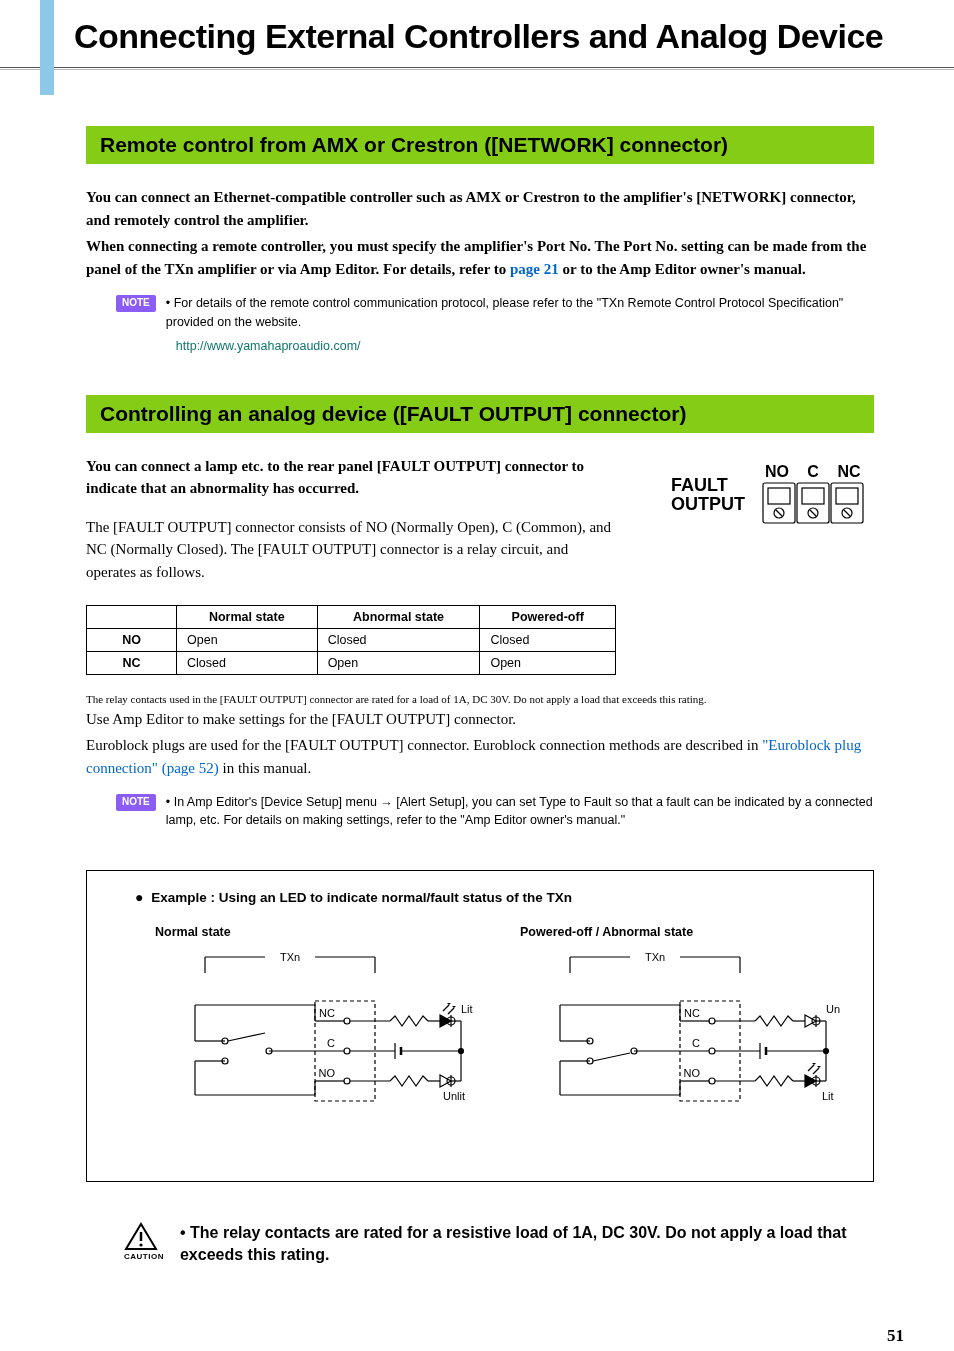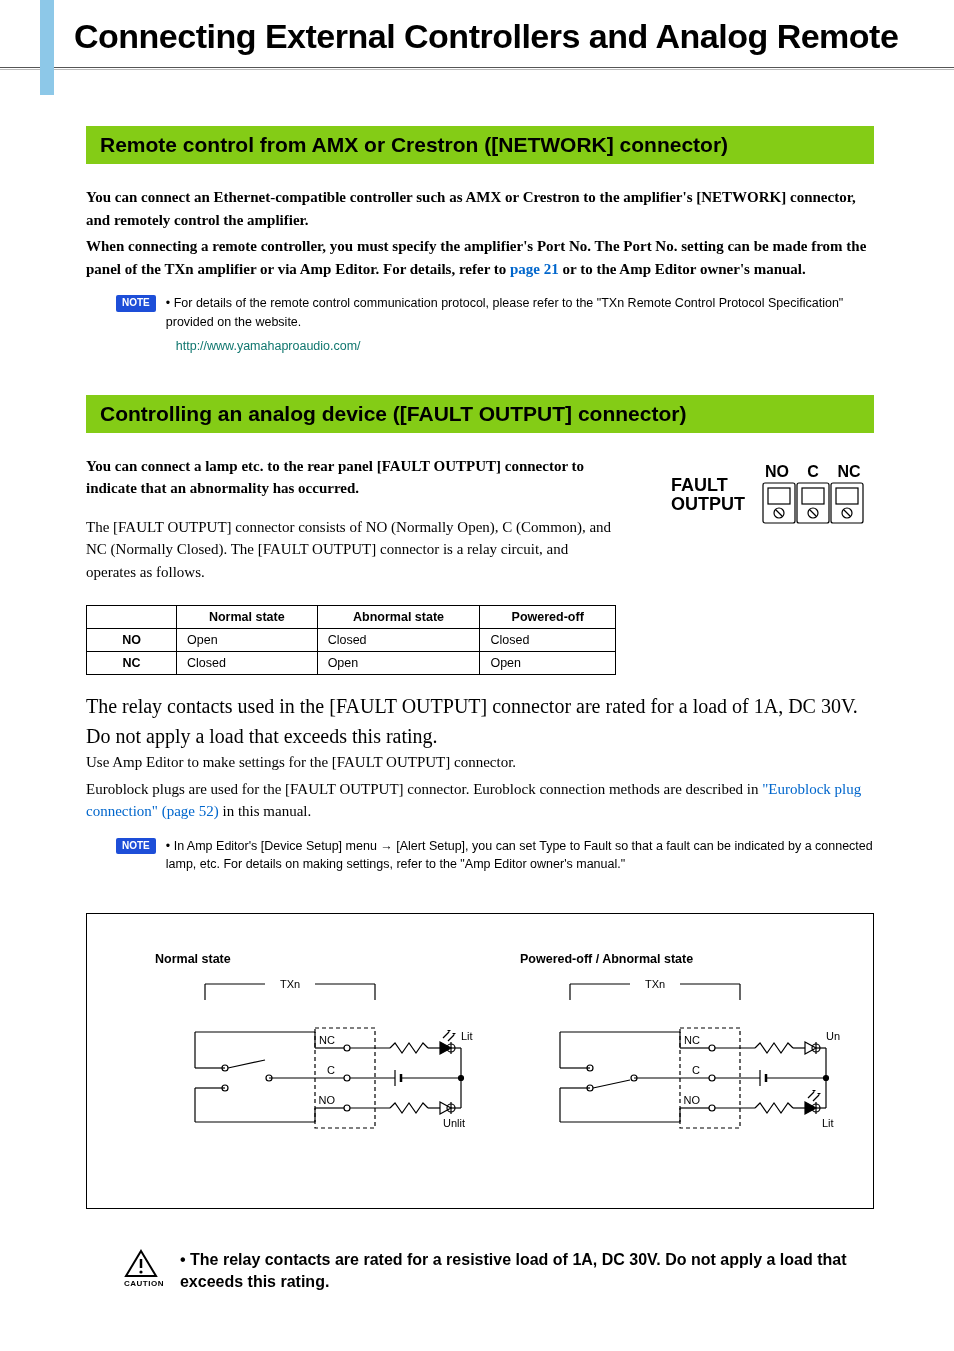--- a/index.html
+++ b/index.html
@@ -36,42 +36,42 @@
     font-size: 21px;
     padding: 7px 14px;
     margin-top: 56px;
     margin-bottom: 22px;
   }
   .section-heading.second { margin-top: 40px; }
   .para { font-size: 15px; line-height: 1.5; margin-bottom: 4px; }
   .bold { font-weight: bold; }
   .link { color: #0066cc; }
   .note-row { display: flex; align-items: flex-start; gap: 10px; margin-top: 14px; margin-left: 30px; font-family: Arial, Helvetica, sans-serif; font-size: 12.5px; line-height: 1.45; }
-  .note-badge { background: #1d4ed8; color: #fff; font-weight: bold; font-size: 10px; padding: 1px 6px; border-radius: 2px; flex-shrink:0; margin-top:1px;}
+  .note-badge { background: #8b5cf6; color: #fff; font-weight: bold; font-size: 10px; padding: 1px 6px; border-radius: 2px; flex-shrink:0; margin-top:1px;}
   .note-body { flex:1; }
   .note-link { color:#0f766e; display:block; margin-top:6px; margin-left:10px;}
   .sec2-wrap { display:flex; gap:36px; align-items:flex-start; }
   .sec2-left { flex:1; }
   .sec2-right { width: 220px; display:flex; align-items:center; justify-content:center; gap:16px; margin-top:8px;}
   .fault-label { font-family: Arial, Helvetica, sans-serif; font-weight:900; font-size:18px; text-align:left; line-height:1.05;margin-left:8px;}
   table.state-tbl {
     border-collapse: collapse;
     width: 530px;
     margin-top: 18px;
     font-family: Arial, Helvetica, sans-serif;
     font-size: 12.5px;
   }
   table.state-tbl th, table.state-tbl td {
     border: 1px solid #000;
     padding: 4px 10px;
     text-align: left;
   }
   table.state-tbl th { font-weight: bold; text-align: center; }
   table.state-tbl td.rowhead { font-weight: bold; text-align:center; width:90px;}
-  .after-table { font-size: 20px; line-height:1.5; margin-top:16px; }
+  .after-table { font-size: 11px; line-height:1.5; margin-top:16px; }
   .diagram-box {
     border: 1px solid #000;
     margin-top: 40px;
     padding: 18px 28px 56px 48px;
     position: relative;
   }
   .diagram-title { font-family: Arial, Helvetica, sans-serif; font-weight:bold; font-size:13.5px; }
   .diagram-title .bullet { font-size:14px; margin-right:4px;}
   .diag-cols { display:flex; gap:20px; margin-top:20px; }
   .diag-col { flex:1; }
@@ -82,21 +82,21 @@
   .caution-body { font-family: Arial, Helvetica, sans-serif; font-size:16px; font-weight:bold; flex:1; line-height:1.4;}
   .footer { text-align:right; padding: 60px 50px 0 0; font-family:"Times New Roman", serif; }
   .footer .pagenum { font-weight:bold; font-size:17px; margin-left:6px;}
   svg { display:block; }
 </style>
 </head>
 <body>
 
 <div class="page">
   <div class="chapter-bar"></div>
-  <h1 class="chapter-title">Connecting External Controllers and Analog Remote</h1>
+  <h1 class="chapter-title">Connecting External Controllers and Analog Device</h1>
   <hr class="chapter-rule">
   <hr class="chapter-rule2">
 
   <div class="content">
 
     <div class="section-heading">Remote control from AMX or Crestron ([NETWORK] connector)</div>
 
     <p class="para bold">You can connect an Ethernet-compatible controller such as AMX or Crestron to the amplifier's [NETWORK] connector, and remotely control the amplifier.</p>
     <p class="para bold">
       <span>When connecting a remote controller, you must specify the amplifier's Port No. The Port No. setting can be made from the panel of the TXn amplifier or via Amp Editor. For details, refer to </span><span class="link">page 21</span><span> or to the Amp Editor owner's manual.</span>
@@ -176,20 +176,24 @@
 
     <div class="note-row">
       <span class="note-badge">NOTE</span>
       <div class="note-body">
         <span>•</span>
         <span>In Amp Editor's [Device Setup] menu → [Alert Setup], you can set Type to Fault so that a fault can be indicated by a connected lamp, etc. For details on making settings, refer to the "Amp Editor owner's manual."</span>
       </div>
     </div>
 
     <div class="diagram-box">
+      <div class="diagram-title">
+        <span class="bullet">●</span>
+        <span>Example : Using an LED to indicate normal/fault status of the TXn</span>
+      </div>
       <div class="diag-cols">
         <div class="diag-col">
           <div class="diag-state-label">Normal state</div>
           <svg width="340" height="180">
             <g stroke="#000" stroke-width="1.2" fill="none" font-family="Arial" font-size="11">
 
               <line x1="70" y1="12" x2="130" y2="12"></line>
               <text x="155" y="16" fill="#000" stroke="none" text-anchor="middle">TXn</text>
               <line x1="180" y1="12" x2="240" y2="12"></line>
               <line x1="70" y1="12" x2="70" y2="28"></line>

